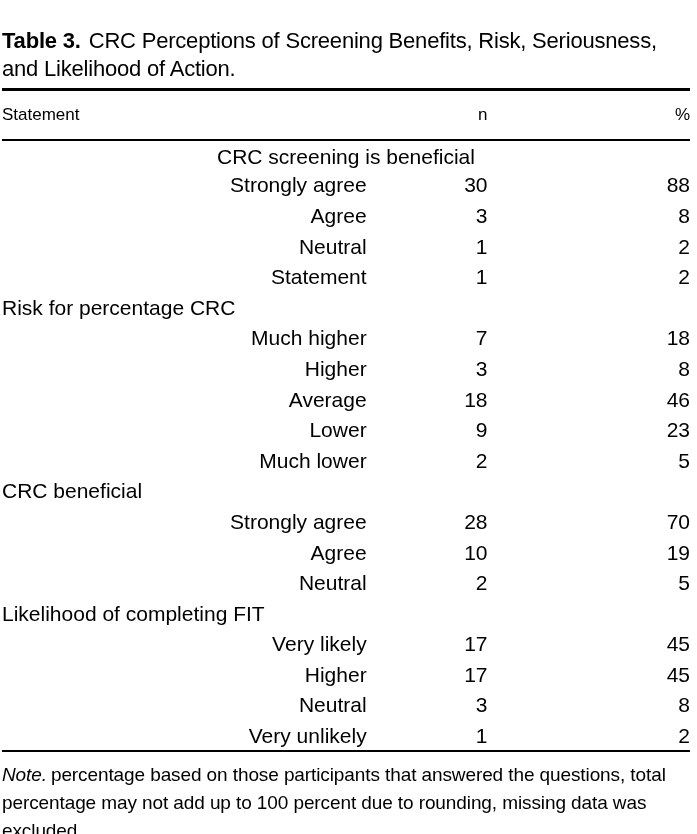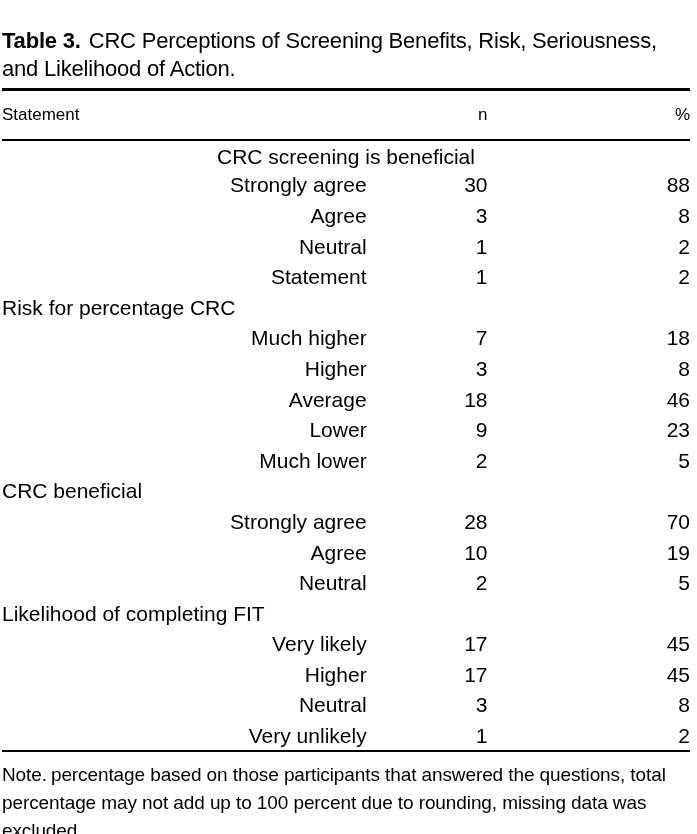--- a/index.html
+++ b/index.html
@@ -56,20 +56,21 @@
   td.section-header { text-align: left; }
   td.row-label { text-align: right; padding-left: 21px; }
   tbody tr:first-child td { padding-top: 4px; text-align: center; }
   .note {
     font-size: 19px;
     line-height: 28px;
     margin-top: 9px;
     letter-spacing: -0.1px;
   }
   .note-label {
+    font-style: italic;
     padding-right: 4px;
   }
 </style>
 </head>
 <body>
 
 <div class="page">
 
   <div class="title">
     <span class="title-label">Table 3.</span><span>CRC Perceptions of Screening Benefits, Risk, Seriousness, and Likelihood of Action.</span>

